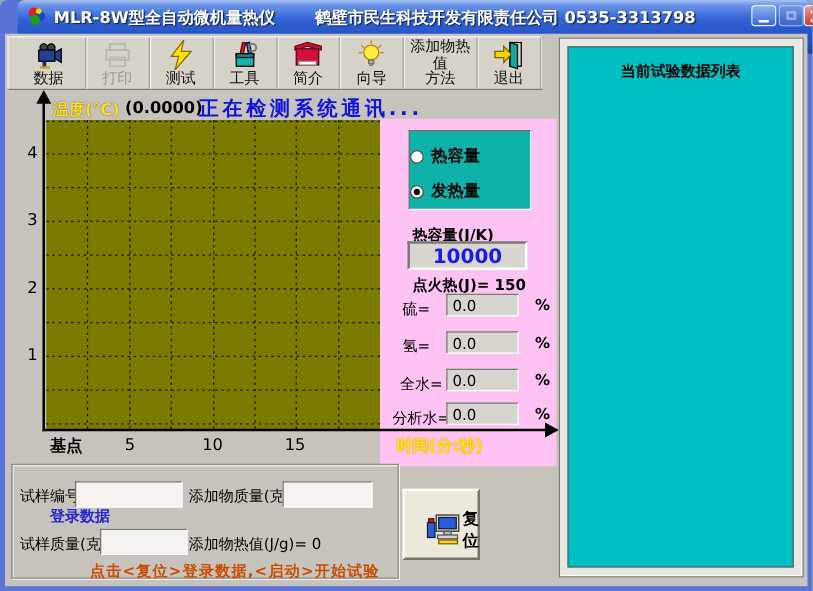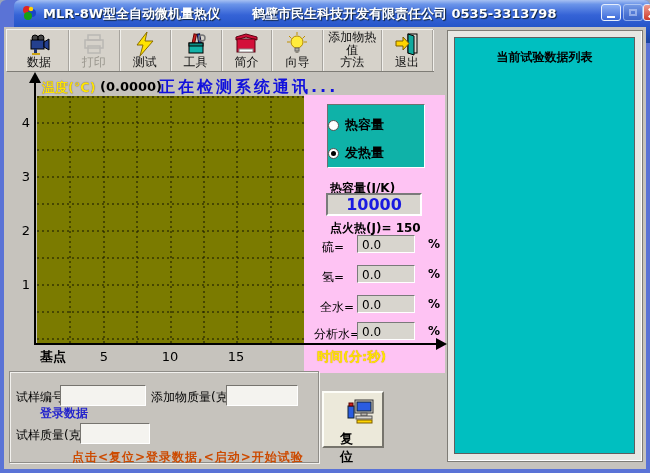--- a/index.html
+++ b/index.html
@@ -97,21 +97,21 @@
     color:#2525cc;font-weight:bold;font-size:12px;margin-top:41px;}
   .lg-label{font-size:12px;color:#000;}
   .lg-input{height:21px;background:#f4f3ef;
     border-top:1px solid #76746f;border-left:1px solid #76746f;
     border-bottom:1px solid #fff;border-right:1px solid #fff;}
   .hint{left:68px;top:422px;color:#cc4a00;font-weight:bold;font-size:12px;letter-spacing:1px;}
   
   .act-btn{top:364px;width:62px;height:57px;background:#ece9da;
     border-top:2px solid #fdfdf8;border-left:2px solid #fdfdf8;
     border-bottom:2px solid #76746c;border-right:2px solid #76746c;
-    display:flex;flex-direction:column;align-items:center;justify-content:space-between;
+    display:flex;flex-direction:row;align-items:flex-end;justify-content:space-between;
     padding:5px 0 4px 16px;cursor:pointer;}
   .act-label{font-size:13px;font-weight:bold;color:#000;letter-spacing:4px;}
   .act-btn.disabled .act-label{color:#a8a49a;letter-spacing:4px;}
 </style>
 </head>
 <body>
 
 <div class="stage">
 
   <div class="titlebar">
@@ -307,20 +307,21 @@
     <div class="groupbox abs"></div>
     <span class="abs group-title">登录数据</span>
 
     <span class="abs lg-label" style="left:12px;top:362px;">试样编号</span>
     <div class="abs lg-input" style="left:56px;top:358px;width:86px;"></div>
     <span class="abs lg-label" style="left:147px;top:362px;">添加物质量(克)</span>
     <div class="abs lg-input" style="left:222px;top:358px;width:72px;"></div>
 
     <span class="abs lg-label" style="left:12px;top:400px;">试样质量(克)</span>
     <div class="abs lg-input" style="left:76px;top:396px;width:70px;"></div>
+    <span class="abs lg-label" style="left:147px;top:400px;">添加物热值(J/g)= 0</span>
 
     <span class="abs hint">点击&lt;复位&gt;登录数据,&lt;启动&gt;开始试验</span>
 
     <div class="act-btn abs" style="left:318px;">
       <span>
         <svg width="30" height="28" viewBox="0 0 30 28">
           <rect x="9" y="2" width="18" height="13" fill="#d8d5ce" stroke="#333"></rect>
           <rect x="11" y="4" width="14" height="9" fill="#2a5ce0" stroke="#123"></rect>
           <rect x="15" y="15" width="6" height="3" fill="#b8b5ae" stroke="#555"></rect>
           <rect x="10" y="18" width="16" height="3" fill="#d8d5ce" stroke="#555"></rect>

